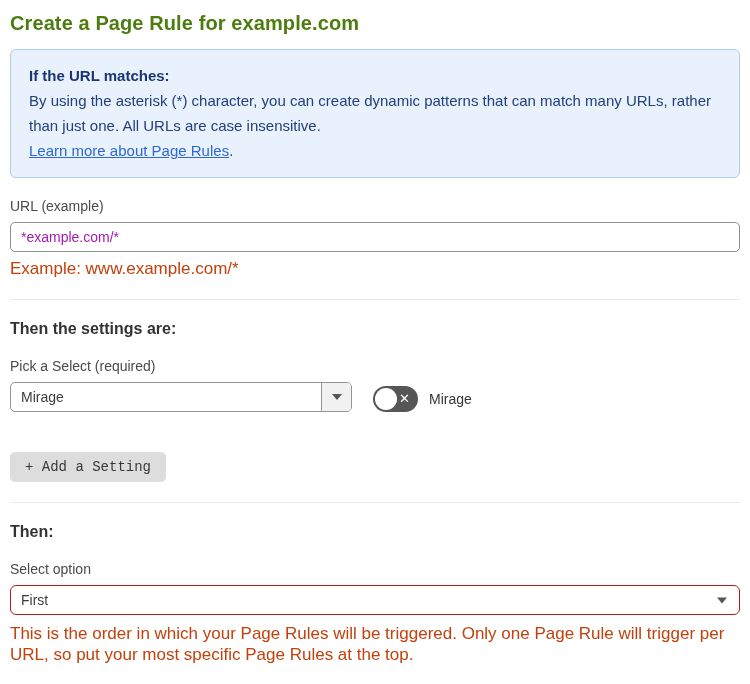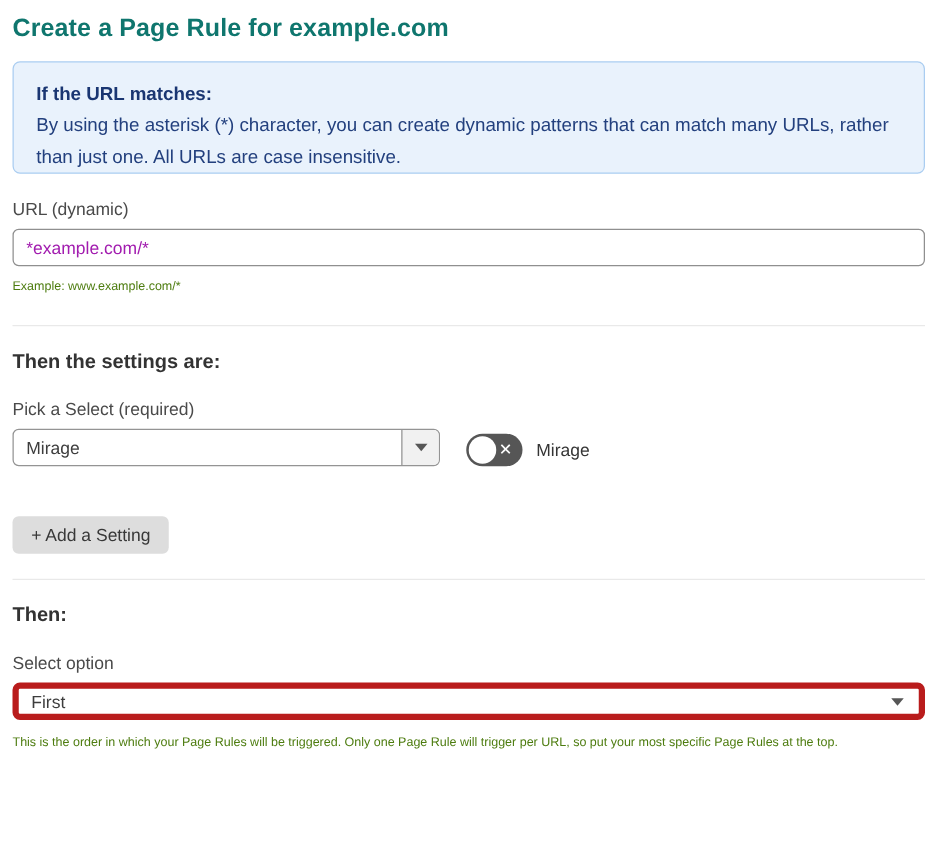--- a/index.html
+++ b/index.html
@@ -8,30 +8,30 @@
     width: 750px;
     height: 684px;
     font-family: "Liberation Sans", "DejaVu Sans", sans-serif;
     color: #333333;
     padding: 10px 10px 0 10px;
     overflow: hidden;
   }
   .page-title {
     font-size: 20px;
     font-weight: bold;
-    color: #0f766e;
+    color: #4d7c0f;
     margin: 2px 0 14px 0;
     letter-spacing: 0.1px;
   }
   
   .info-box {
     background: #e9f2fc;
     border: 1px solid #aacdf1;
     border-radius: 6px;
-    padding: 13px 18px 0 18px;
+    padding: 13px 18px 14px 18px;
     color: #23407e;
     font-size: 15px;
     line-height: 25px;
     margin-bottom: 20px;
   }
   .info-box .info-heading {
     font-weight: bold;
     color: #1a3672;
     font-size: 15px;
   }
@@ -53,22 +53,22 @@
     border: 1px solid #8f8f8f;
     border-radius: 5px;
     font-family: "Liberation Sans", sans-serif;
     font-size: 14px;
     color: #a21caf;
     padding: 0 10px;
     outline: none;
     background: #ffffff;
   }
   .helper-text {
-    font-size: 10px;
-    color: #4d7c0f;
+    font-size: 17px;
+    color: #c2410c;
     margin-top: 6px;
     line-height: 21px;
   }
   hr.divider {
     border: none;
     border-top: 1px solid #e9e9e9;
     margin: 20px 0;
   }
   .section-heading {
     font-size: 16px;
@@ -146,35 +146,35 @@
   }
   
   .btn {
     display: inline-flex;
     align-items: center;
     justify-content: center;
     height: 30px;
     padding: 0 15px;
     border: none;
     border-radius: 5px;
-    font-family: Liberation Sans, sans-serif;
+    font-family: Liberation Mono, monospace;
     font-size: 14px;
     cursor: pointer;
   }
   .btn-gray {
     background: #dddddd;
     color: #383838;
   }
   .add-setting-btn { margin-bottom: 0; }
   
   .select-box {
     position: relative;
     width: 100%;
     height: 30px;
-    border: 5px solid #b91c1c;
+    border: 1px solid #b91c1c;
     border-radius: 6px;
     background: #ffffff;
     display: flex;
     align-items: center;
     padding: 0 10px;
     font-size: 14px;
     color: #3d3d3d;
     cursor: pointer;
   }
   .select-box .caret-down {
@@ -189,24 +189,27 @@
 </head>
 <body>
 
 
 
 <h1 class="page-title">Create a Page Rule for example.com</h1>
 
 <div class="info-box">
   <div class="info-heading">If the URL matches:</div>
   <div class="info-body">By using the asterisk (*) character, you can create dynamic patterns that can match many URLs, rather than just one. All URLs are case insensitive.</div>
+  <div>
+    <a class="info-link">Learn more about Page Rules</a><span class="info-suffix">.</span>
+  </div>
 </div>
 
 <div class="field-group mb20">
-  <div class="field-label">URL (dynamic)</div>
+  <div class="field-label">URL (example)</div>
   <input class="text-input" type="text" value="*example.com/*" style="">
   <div class="helper-text">Example: www.example.com/*</div>
 </div>
 
 <hr class="divider">
 
 <div class="section-heading">Then the settings are:</div>
 
 <div class="field-label">Pick a Select (required)</div>
 

